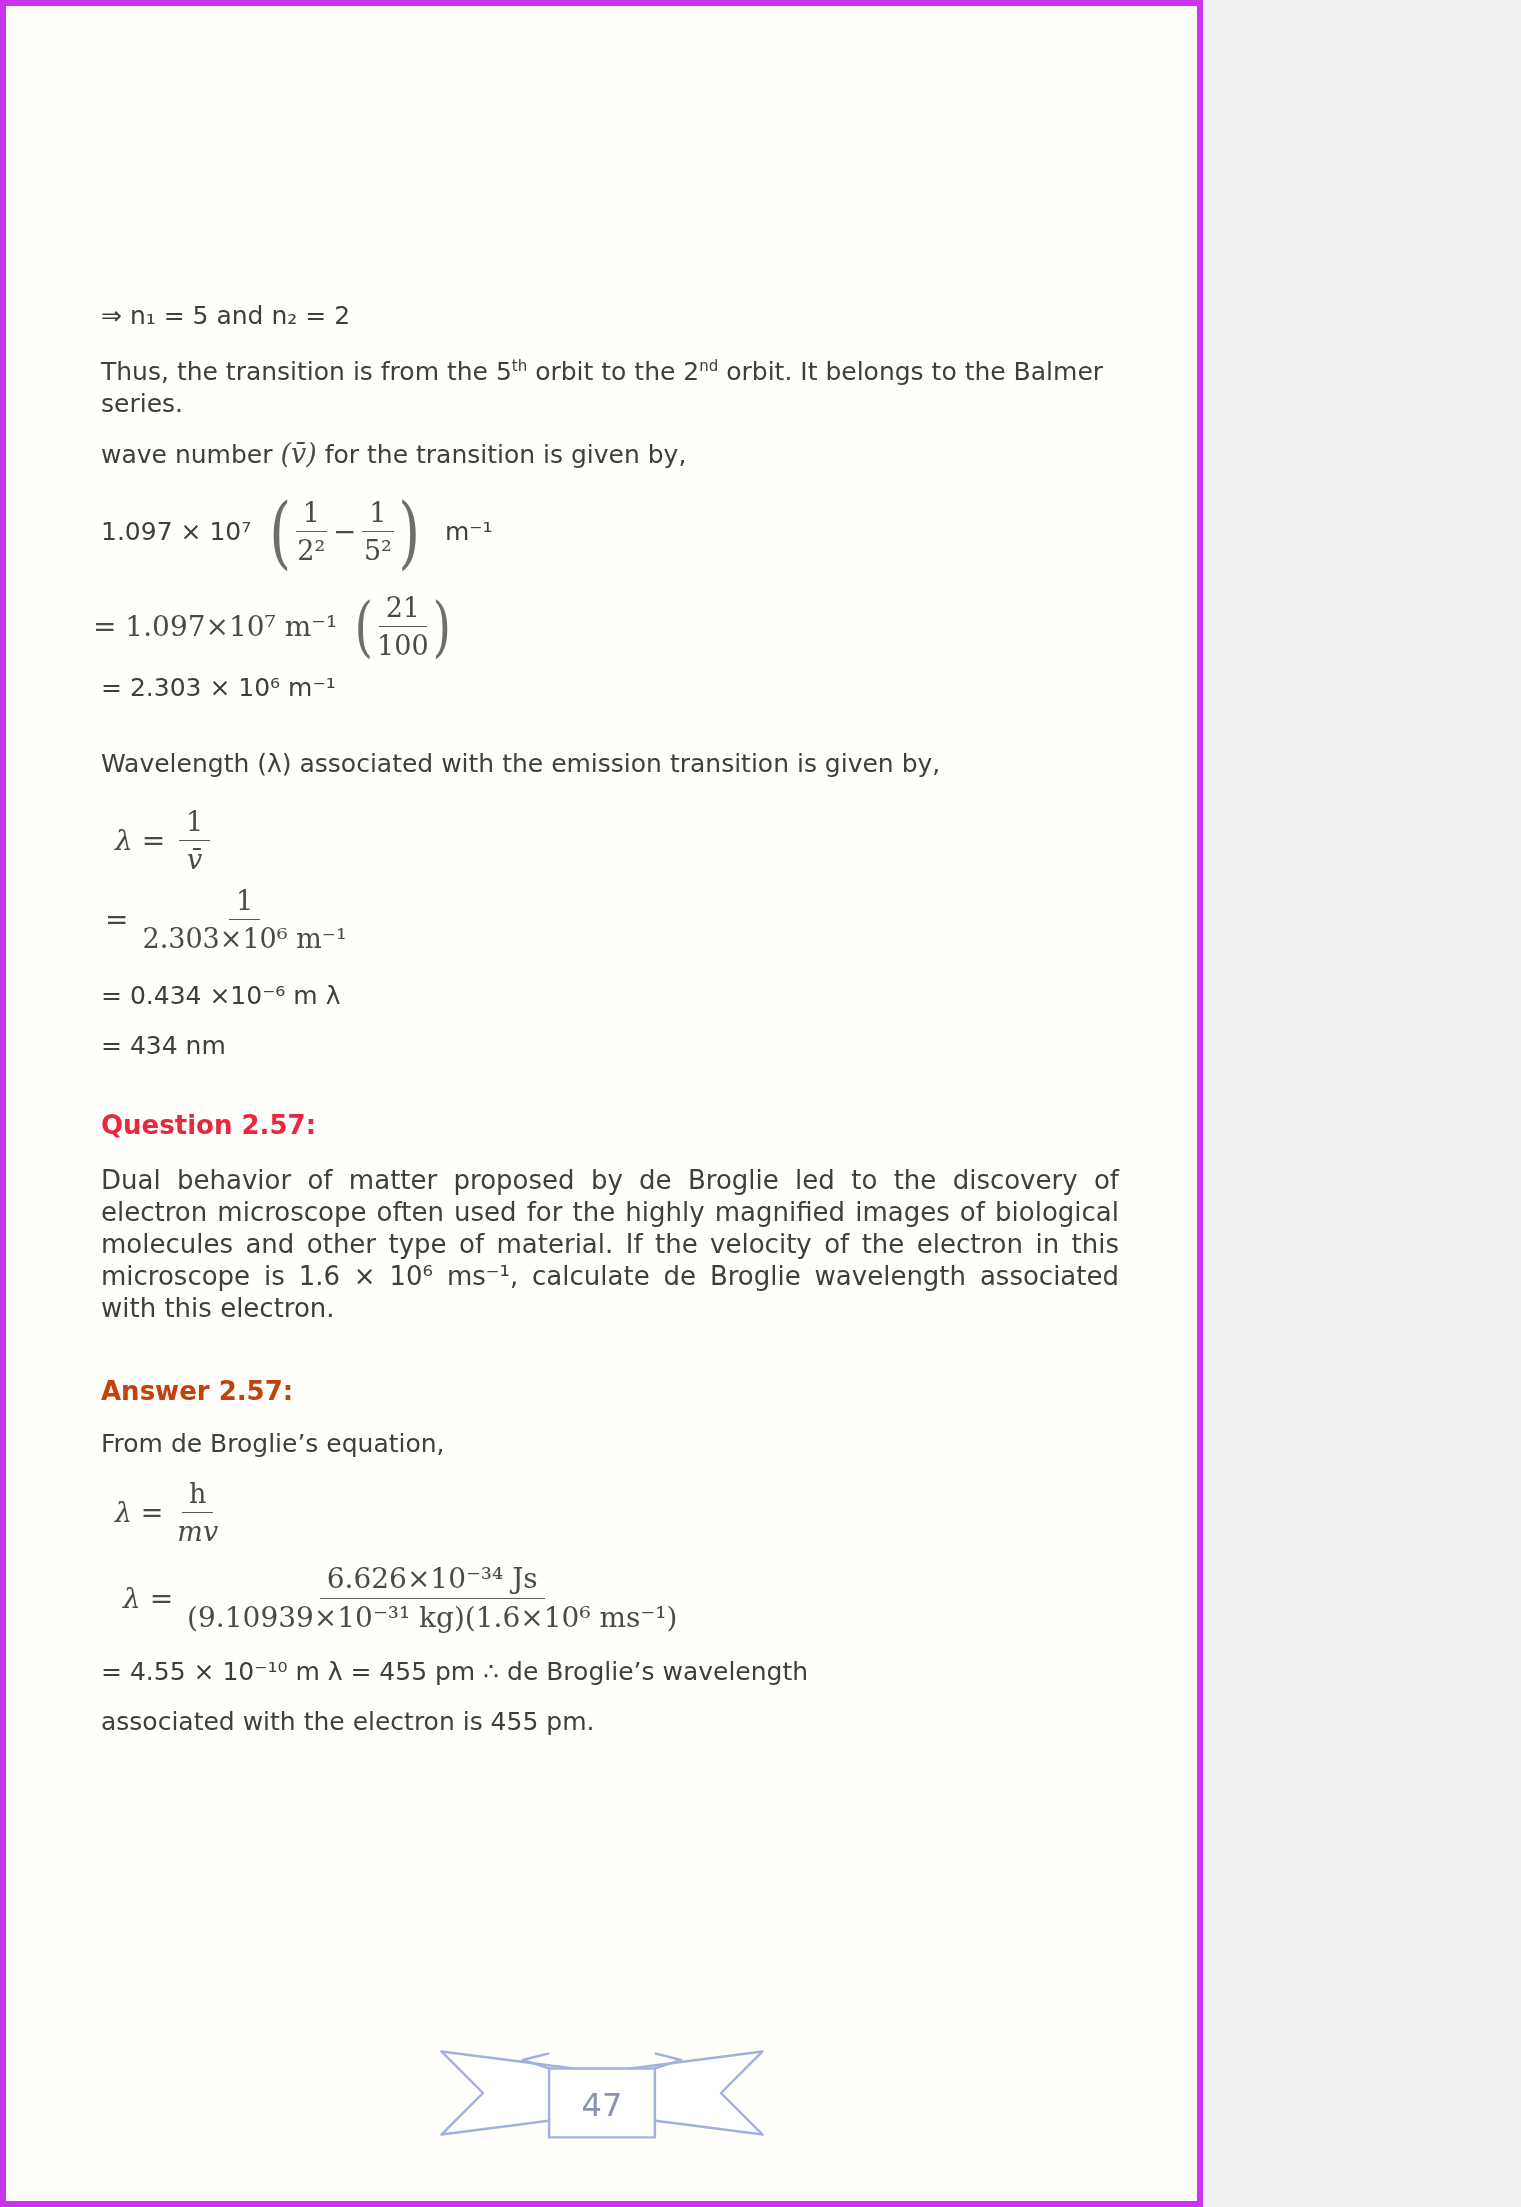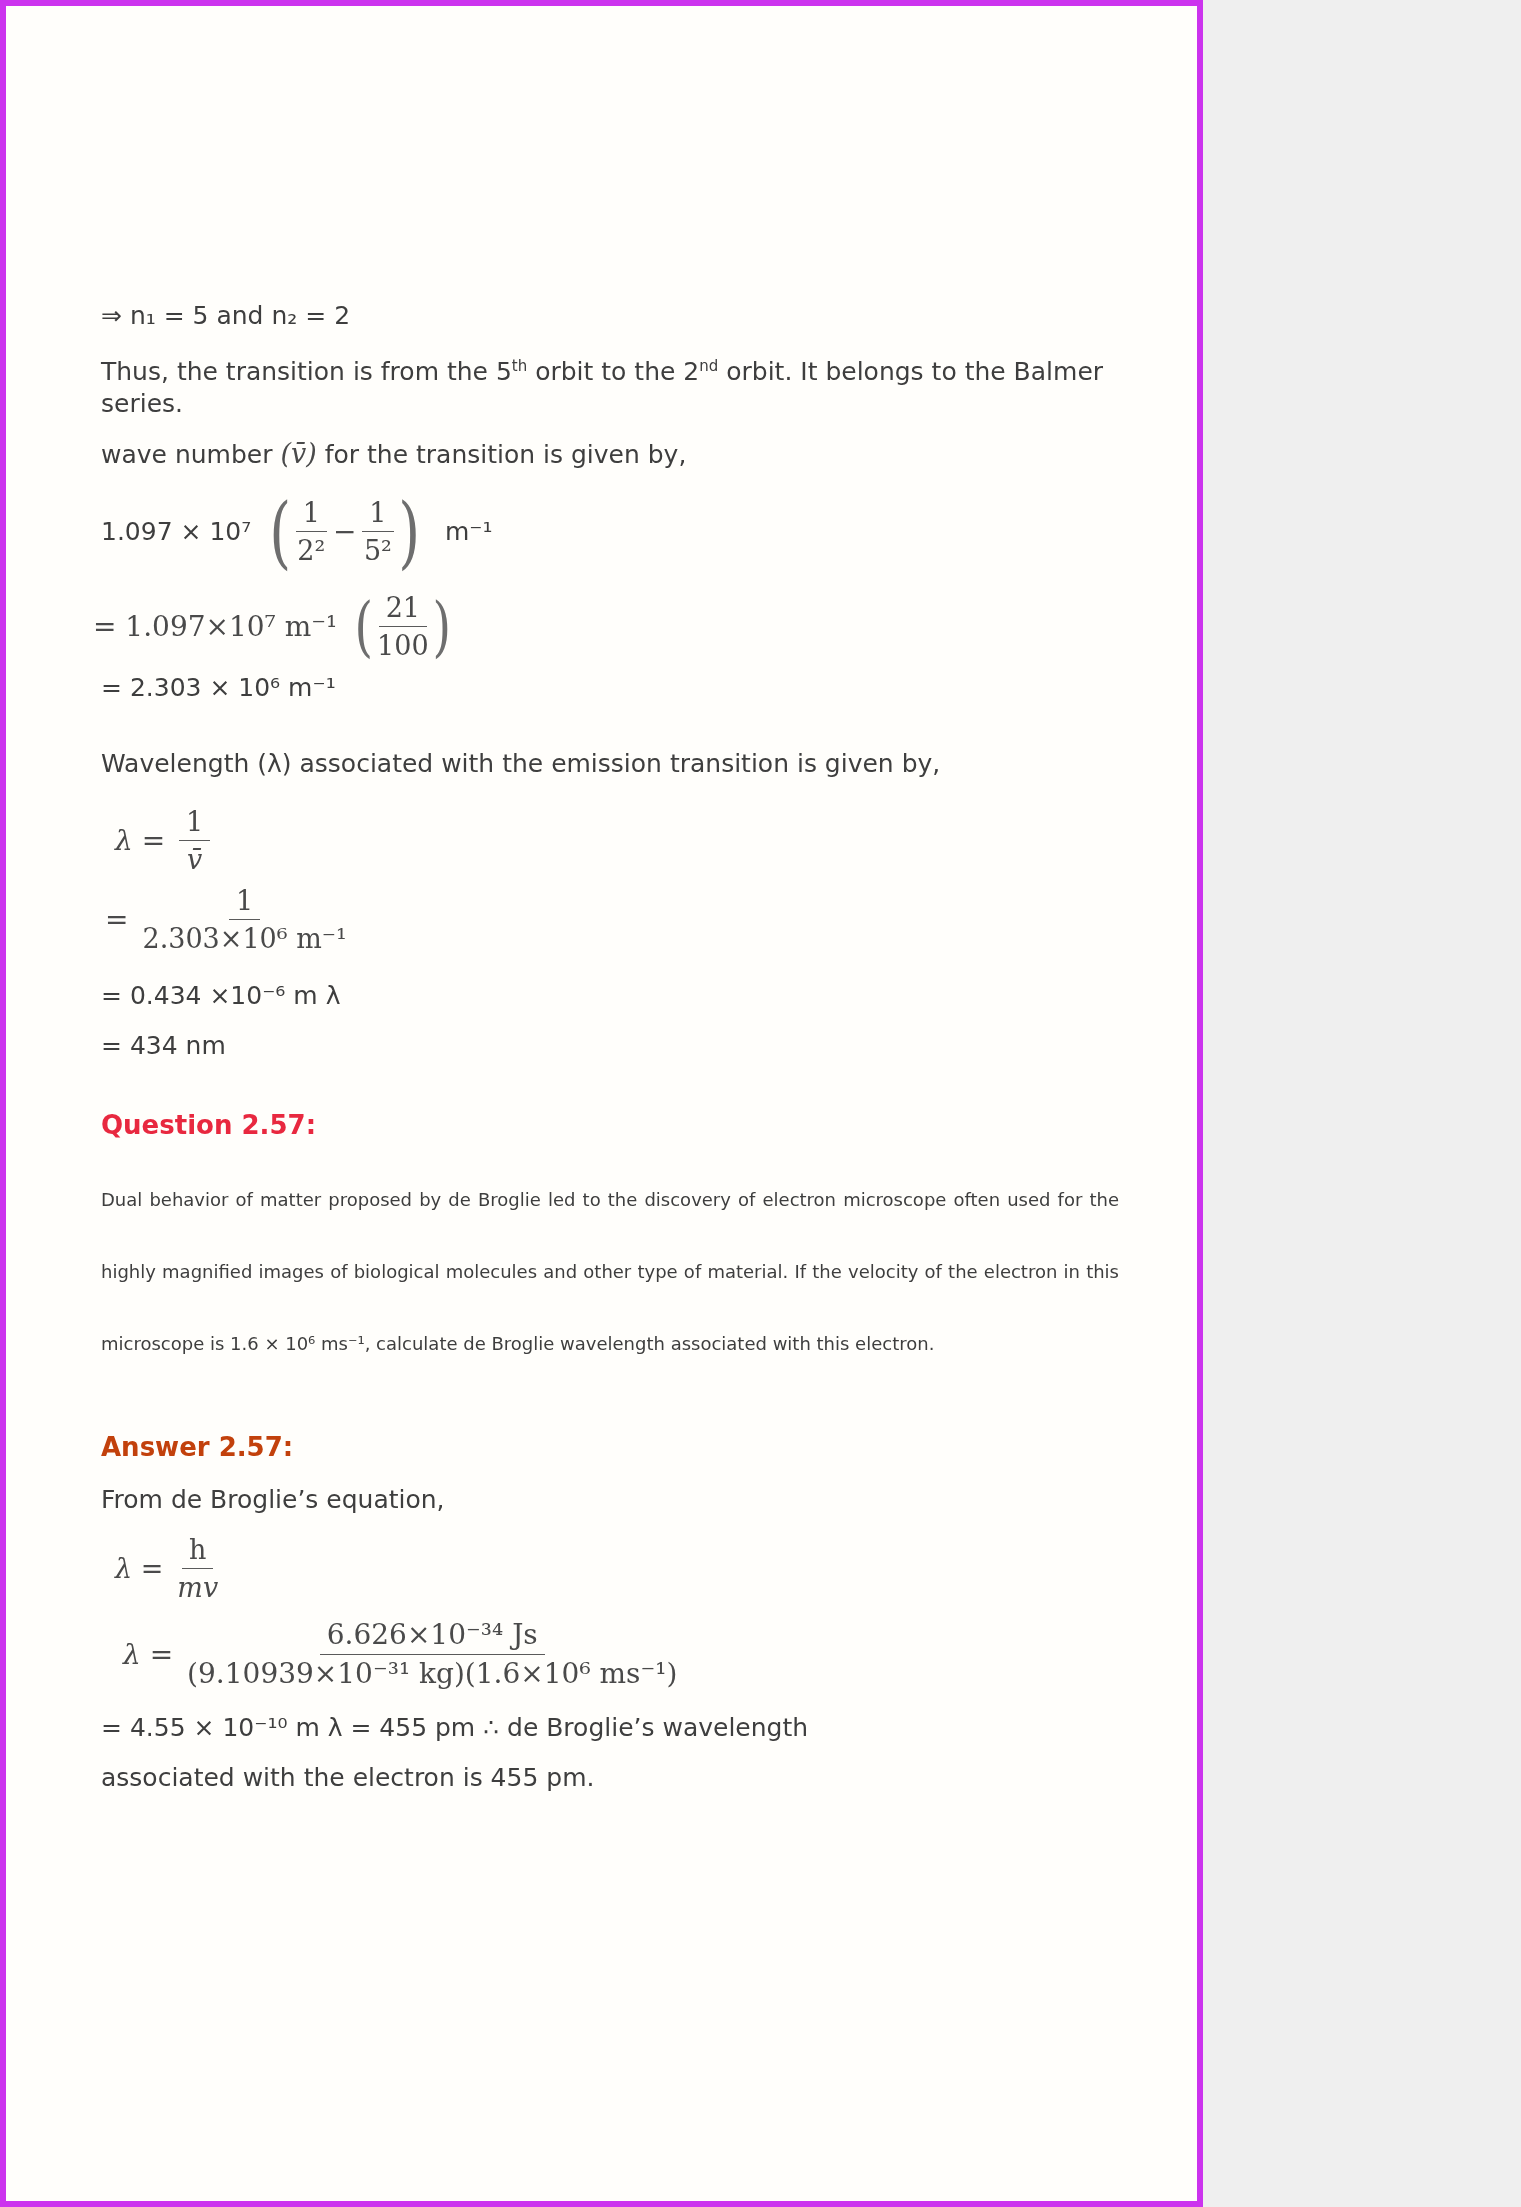--- a/index.html
+++ b/index.html
@@ -44,21 +44,21 @@
   .it { font-style:italic; }
   .eq1 { margin:12px 0 26px 0; }
   .eq2 { margin:8px 0 10px -8px; }
   .eq4 { margin:16px 0 6px 14px; }
   .eq5 { margin:10px 0 26px 4px; }
   .eq6 { margin:14px 0 16px 14px; font-size:27px; }
   .eq7 { margin:8px 0 22px 22px; }
   .eq7 .frac { font-size:28px; }
   .q-heading { font-size:26px; font-weight:bold; color:#e8283f; margin:48px 0 24px 0; }
   .a-heading { font-size:26px; font-weight:bold; color:#c2410c; margin:52px 0 22px 0; }
-  .para { font-size:18px; line-height:72px; text-align:justify; }
+  .para { font-size:26px; line-height:32px; text-align:justify; }
   .ribbon { position:absolute; bottom:56px; left:50%; transform:translateX(-50%); }
   .ribbon text {
     font-family:"DejaVu Sans","Liberation Sans",sans-serif;
     font-size:34px; fill:#8a93b5;
   }
 </style>
 </head>
 <body>
 
 <div class="page">
@@ -147,13 +147,25 @@
         <span class="den">(9.10939×10⁻³¹ kg)(1.6×10⁶ ms⁻¹)</span>
       </span>
     </div>
 
     <div class="line mb-sm">= 4.55 × 10⁻¹⁰ m λ = 455 pm ∴ de Broglie’s wavelength</div>
 
     <div class="line">associated with the electron is 455 pm.</div>
 
   </div>
 
+  <div class="ribbon">
+    <svg width="340" height="96" viewBox="0 0 360 100">
+      <g fill="#ffffff" stroke="#a2b1dc" stroke-width="2.6" stroke-linejoin="round">
+        <path d="M150 24 L10 6 L54 50 L10 94 L150 76 Z"></path>
+        <path d="M210 24 L350 6 L306 50 L350 94 L210 76 Z"></path>
+        <path d="M124 24 L236 24 L236 97 L124 97 Z"></path>
+        <path d="M124 24 L96 15 L124 8" fill="none"></path>
+        <path d="M236 24 L264 15 L236 8" fill="none"></path>
+      </g>
+      <text x="180" y="74" text-anchor="middle">47</text>
+    </svg>
+  </div>
 </div>
 
 </body></html>

